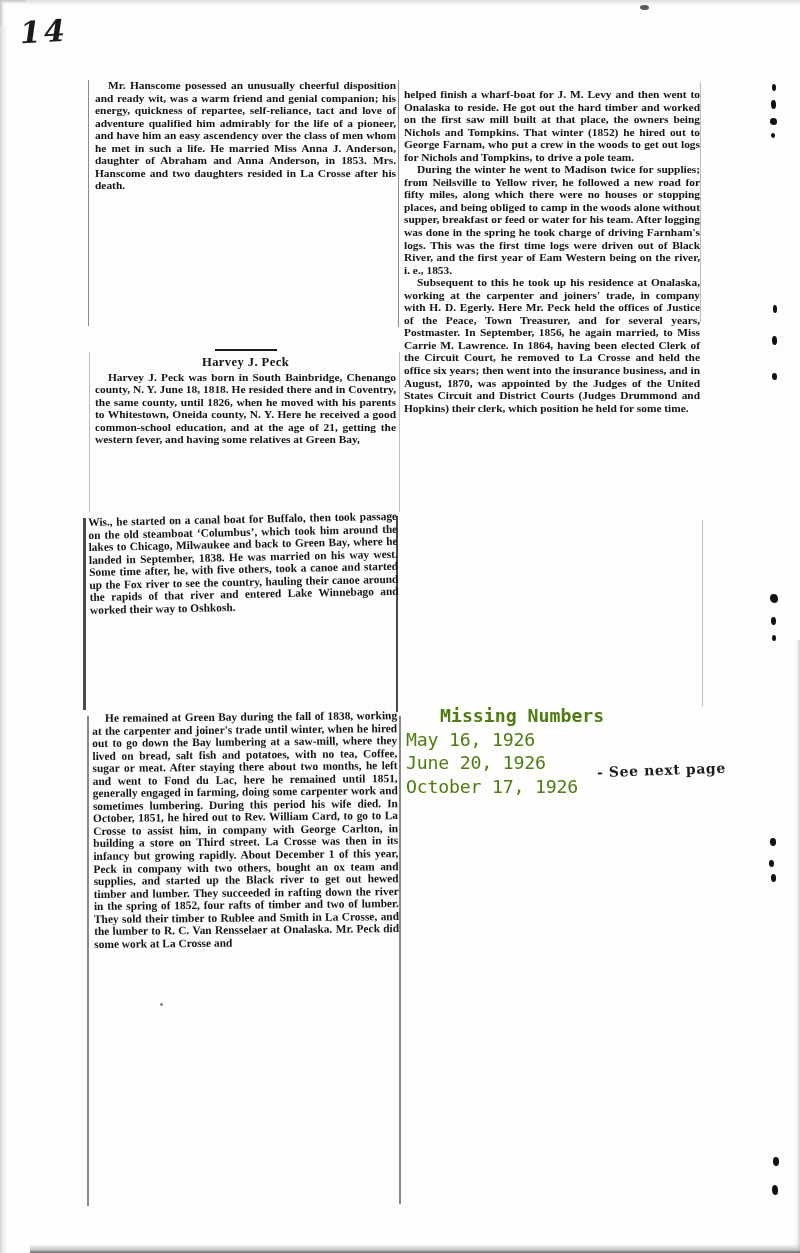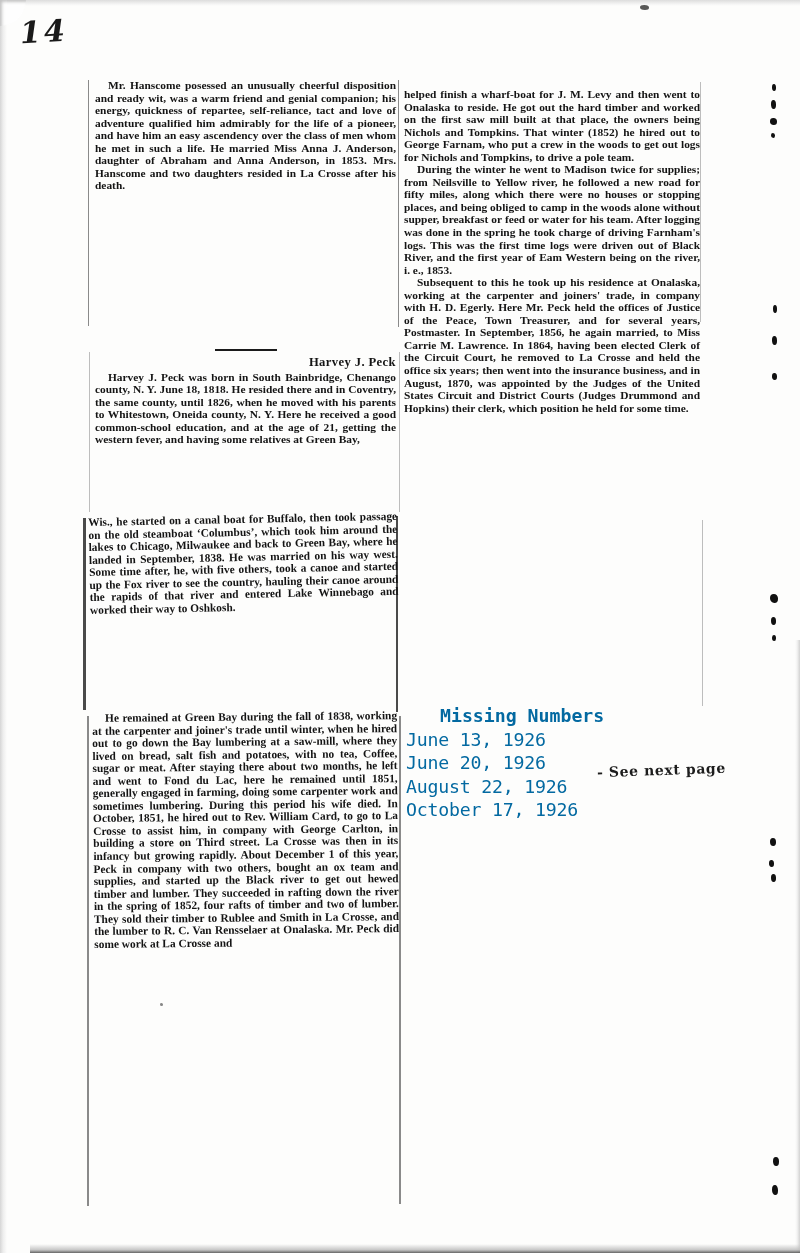--- a/index.html
+++ b/index.html
@@ -73,21 +73,21 @@
   .clip-col p.noind{text-indent:0;}
 
   
   #clip-left-a{left:95px;top:79px;width:301px;}
   #clip-left-b{left:95px;top:345px;width:301px;}
   #clip-left-c{left:88px;top:516px;width:309px;transform:rotate(-1.15deg);transform-origin:left top;}
   #clip-left-d{left:92px;top:712px;width:305px;transform:rotate(-0.55deg);transform-origin:left top;}
   #clip-right-a{left:404px;top:88px;width:296px;}
 
   .clip-heading{
-    text-align:right;
+    text-align:center;
     font-weight:700;
     font-size:12.6px;
     letter-spacing:.4px;
     margin:5px 0 2px 0 !important;
     font-family:"Liberation Serif",serif;
   }
   .rule-short{
     width:62px;height:2px;background:#1b1b1b;
     margin:4px auto 3px auto;
   }
@@ -98,21 +98,21 @@
   }
   .vedge.soft{opacity:.3;}
   .vedge.thick{width:3px;opacity:.8;background:#1d1d1d;}
 
   
   #missing-numbers{
     position:absolute;left:406px;top:704px;width:330px;
     font-family:"DejaVu Sans Mono","Liberation Mono",monospace;
     font-size:18.2px;
     line-height:23.6px;
-    color:#0369a1;
+    color:#4d7c0f;
     letter-spacing:-0.2px;
   }
   #missing-numbers .mn-title{
     padding-left:34px;
     font-weight:700;
     letter-spacing:0px;
   }
   #missing-numbers .mn-row{white-space:pre;}
   #hand-note{
     position:absolute;left:597px;top:762px;
@@ -171,23 +171,22 @@
   </div>
 
   <div class="clip-col" id="clip-right-a">
     <p class="noind">helped finish a wharf-boat for J. M. Levy and then went to Onalaska to reside. He got out the hard timber and worked on the first saw mill built at that place, the owners being Nichols and Tompkins. That winter (1852) he hired out to George Farnam, who put a crew in the woods to get out logs for Nichols and Tompkins, to drive a pole team.</p>
     <p class="ind">During the winter he went to Madison twice for supplies; from Neilsville to Yellow river, he followed a new road for fifty miles, along which there were no houses or stopping places, and being obliged to camp in the woods alone without supper, breakfast or feed or water for his team. After logging was done in the spring he took charge of driving Farnham's logs. This was the first time logs were driven out of Black River, and the first year of Eam Western being on the river, i. e., 1853.</p>
     <p class="ind">Subsequent to this he took up his residence at Onalaska, working at the carpenter and joiners' trade, in company with H. D. Egerly. Here Mr. Peck held the offices of Justice of the Peace, Town Treasurer, and for several years, Postmaster. In September, 1856, he again married, to Miss Carrie M. Lawrence. In 1864, having been elected Clerk of the Circuit Court, he removed to La Crosse and held the office six years; then went into the insurance business, and in August, 1870, was appointed by the Judges of the United States Circuit and District Courts (Judges Drummond and Hopkins) their clerk, which position he held for some time.</p>
   </div>
 
   <div id="missing-numbers">
     <div class="mn-title">Missing Numbers</div>
-    <div class="mn-row">June 13, 1926</div>
+    <div class="mn-row">May 16, 1926</div>
     <div class="mn-row">June 20, 1926</div>
-    <div class="mn-row">August 22, 1926</div>
     <div class="mn-row">October 17, 1926</div>
   </div>
 
   <div id="hand-note">- See next page</div>
 
   <div class="speck" style="left:772px;top:84px;width:4px;height:7px;"></div>
   <div class="speck" style="left:771px;top:100px;width:5px;height:9px;"></div>
   <div class="speck" style="left:770px;top:118px;width:7px;height:7px;"></div>
   <div class="speck" style="left:771px;top:133px;width:4px;height:5px;"></div>
   <div class="speck" style="left:773px;top:305px;width:4px;height:8px;"></div>

